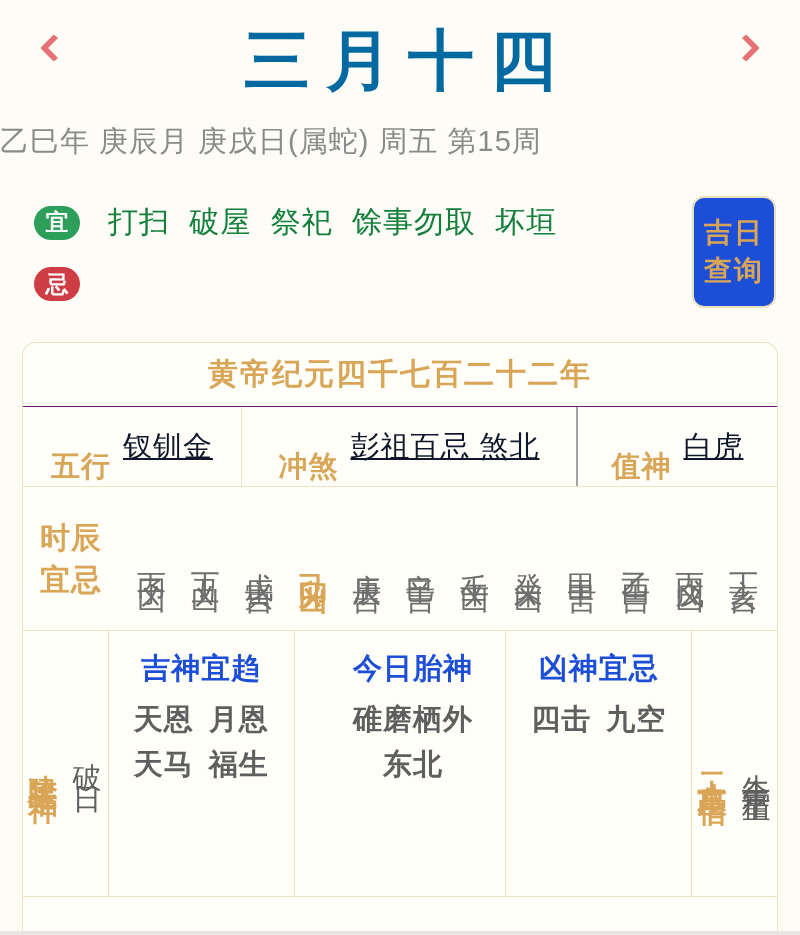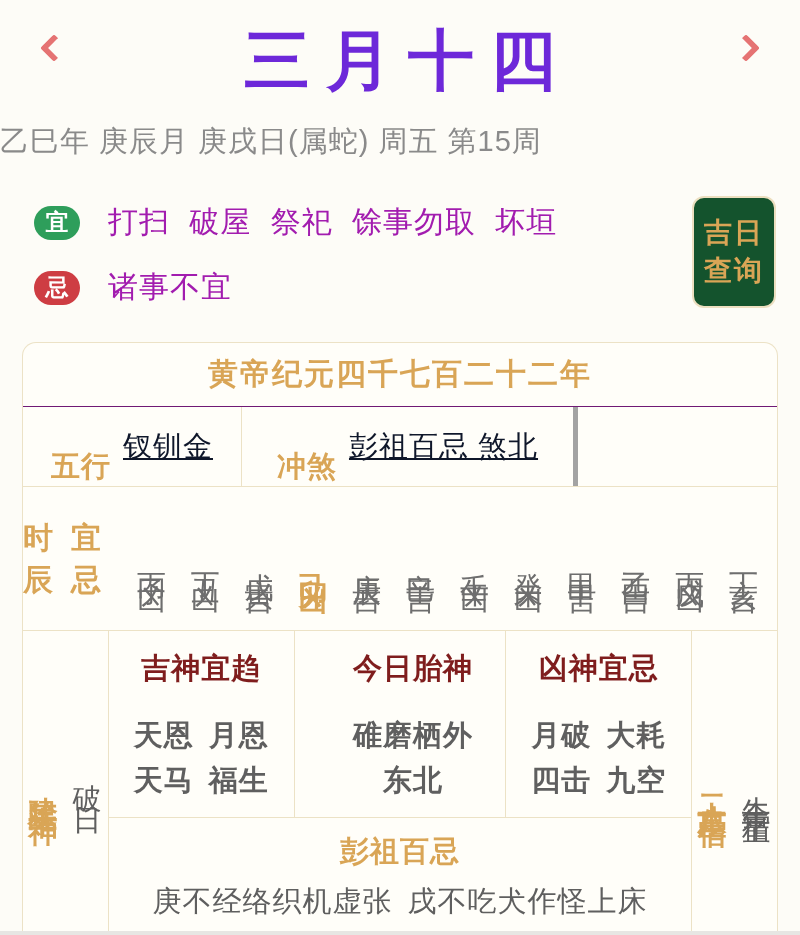--- a/index.html
+++ b/index.html
@@ -19,21 +19,21 @@
     border-left: 6px solid #e57373; border-bottom: 6px solid #e57373;
     border-radius: 3px; cursor: pointer;
   }
   .nav-prev { left: 44px; transform: rotate(45deg); }
   .nav-next { right: 44px; transform: rotate(225deg); }
   .page-title {
     text-align: center;
     font-family: "DejaVu Serif", "Liberation Serif", serif;
     font-weight: bold;
     font-size: 66px;
-    color: #6d28d9;
+    color: #0369a1;
     letter-spacing: 16px;
     padding-left: 16px; 
     line-height: 96px;
   }
   .date-line {
     font-size: 29px;
     color: #8a8a8a;
     margin-top: 14px;
     letter-spacing: 1px;
   }
@@ -44,28 +44,28 @@
   .badge {
     width: 46px; height: 34px; border-radius: 17px;
     color: #ffffff; font-size: 23px; font-weight: bold;
     display: flex; align-items: center; justify-content: center;
     flex: 0 0 auto;
   }
   .badge-yi { background: #2e9e5b; }
   .badge-ji { background: #ce3d43; }
   .yiji-text {
     margin-left: 28px;
-    font-size: 30px; color: #a21caf;
+    font-size: 30px; color: #15803d;
     letter-spacing: 1px; word-spacing: 10px;
   }
   .lucky-btn {
     position: absolute; right: 0; top: -6px;
     width: 84px; height: 112px;
     border: 2px solid #ecdfc0; border-radius: 12px;
-    background: #14532d;
+    background: #1d4ed8;
     display: flex; flex-direction: column; align-items: center; justify-content: center;
     color: #d9a556; font-size: 28px; font-weight: bold;
     line-height: 1.35; letter-spacing: 2px;
     cursor: pointer;
   }
 
   
   .card {
     margin: 30px 22px 0 22px;
     background: #fffef9;
@@ -82,27 +82,27 @@
   .gold { color: #d9a556; font-weight: bold; margin-top: 40px; }
   .gray-val { color: #0f172a; text-decoration: underline; }
 
   .trio-row { display: flex; border-bottom: 1px solid #ece2c6; height: 80px; }
   .trio-cell {
     display: flex; align-items: center; justify-content: center;
     font-size: 29px; letter-spacing: 1px;
   }
   .trio-cell .gold { margin-right: 12px; }
   .cell-wuxing  { flex: 0 0 218px; }
-  .cell-chongsha{ flex: 0 0 337px; border-left: 1px solid #ece2c6; border-right: 5px solid #a3a3a3; }
+  .cell-chongsha{ flex: 0 0 337px; border-left: 1px solid #ece2c6; border-right: 2px solid #a3a3a3; }
   .cell-zhishen { flex: 1; }
 
   .hours-row { display: flex; border-bottom: 1px solid #ece2c6; height: 144px; }
   .hours-label {
     flex: 0 0 96px;
-    display: flex; align-items: center; justify-content: center;
+    display: flex; flex-direction: column; align-items: center; justify-content: center;
     color: #d9a556; font-size: 30px; font-weight: bold; line-height: 1.4; letter-spacing: 1px;
   }
   .hours-cols { flex: 1; display: flex; justify-content: space-around; align-items: center; padding: 0 6px; }
   .hour-col {
     writing-mode: vertical-rl; text-orientation: upright;
     font-size: 29px; color: #6e6e6e; letter-spacing: 6px;
   }
   .hour-col.hl { color: #d9a556; font-weight: bold; }
 
   .bottom-grid { display: flex; border-bottom: 1px solid #ece2c6; min-height: 266px; }
@@ -116,21 +116,21 @@
   .vtext-label { color: #d9a556; font-weight: bold; letter-spacing: 5px; }
   .vtext-value { color: #5f5f5f; letter-spacing: 5px; }
   .vtext-value-wide { color: #5f5f5f; letter-spacing: 24px; }
 
   .center-col { flex: 1; display: flex; flex-direction: column; }
   .gods-row { display: flex; flex: 1; }
   .god-cell {
     flex: 1; padding: 18px 4px 14px 4px; text-align: center;
   }
   .god-cell-mid { border-left: 1px solid #ece2c6; border-right: 1px solid #ece2c6; padding-left: 30px; }
-  .god-title { color: #7f1d1d; font-size: 29px; font-weight: bold; margin-bottom: 24px; letter-spacing: 1px; }
+  .god-title { color: #1d4ed8; font-size: 29px; font-weight: bold; margin-bottom: 8px; letter-spacing: 1px; }
   .god-line { color: #5f5f5f; font-size: 29px; line-height: 1.55; letter-spacing: 1px; word-spacing: 6px; font-weight: bold; }
   .pengzu-cell { border-top: 1px solid #ece2c6; text-align: center; padding: 14px 4px 18px 4px; }
   .pengzu-title { color: #d9a556; font-size: 29px; font-weight: bold; margin-bottom: 10px; letter-spacing: 1px; }
   .pengzu-value { color: #5f5f5f; font-size: 29px; letter-spacing: 1px; word-spacing: 6px; }
 
   .footer-row {
     height: 66px;
     display: flex; align-items: center; justify-content: center; gap: 14px;
     cursor: pointer;
   }
@@ -150,40 +150,43 @@
 </div>
 <div class="date-line">乙巳年 庚辰月 庚戌日(属蛇) 周五 第15周</div>
 
 <div class="yiji-wrap">
   <div class="yiji-row">
     <span class="badge badge-yi">宜</span>
     <span class="yiji-text">打扫 破屋 祭祀 馀事勿取 坏垣</span>
   </div>
   <div class="yiji-row">
     <span class="badge badge-ji">忌</span>
-    <span class="yiji-text">诸事不宜</span>
   </div>
   <div class="lucky-btn">
     <span>吉日</span>
     <span>查询</span>
   </div>
 </div>
 
 <div class="card">
 
   <div class="era-row">黄帝纪元四千七百二十二年</div>
 
   <div class="trio-row">
     <div class="trio-cell cell-wuxing">
       <span class="gold">五行</span>
       <span class="gray-val">钗钏金</span>
     </div>
     <div class="trio-cell cell-chongsha">
       <span class="gold">冲煞</span>
       <span class="gray-val">彭祖百忌 煞北</span>
+    </div>
+    <div class="trio-cell cell-zhishen">
+      <span class="gold">值神</span>
+      <span class="gray-val">白虎</span>
     </div>
   </div>
 
   <div class="hours-row">
     <div class="hours-label">
       <span>时辰</span>
       <span>宜忌</span>
     </div>
     <div class="hours-cols">
       <div class="hour-col">丙子凶</div>
@@ -214,28 +217,23 @@
           <div class="god-line">天恩 月恩</div>
           <div class="god-line">天马 福生</div>
         </div>
         <div class="god-cell god-cell-mid">
           <div class="god-title">今日胎神</div>
           <div class="god-line">碓磨栖外</div>
           <div class="god-line">东北</div>
         </div>
         <div class="god-cell">
           <div class="god-title">凶神宜忌</div>
-          <div class="god-line">月破 大耗</div>
           <div class="god-line">四击 九空</div>
         </div>
       </div>
-      <div class="pengzu-cell">
-        <div class="pengzu-title">彭祖百忌</div>
-        <div class="pengzu-value">庚不经络织机虚张 戌不吃犬作怪上床</div>
-      </div>
     </div>
 
     <div class="side-cell side-right">
       <span class="vtext vtext-label">二十八星宿</span>
       <span class="vtext vtext-value">牛金牛宿星</span>
     </div>
   </div>
 
   <div class="footer-row">
     

